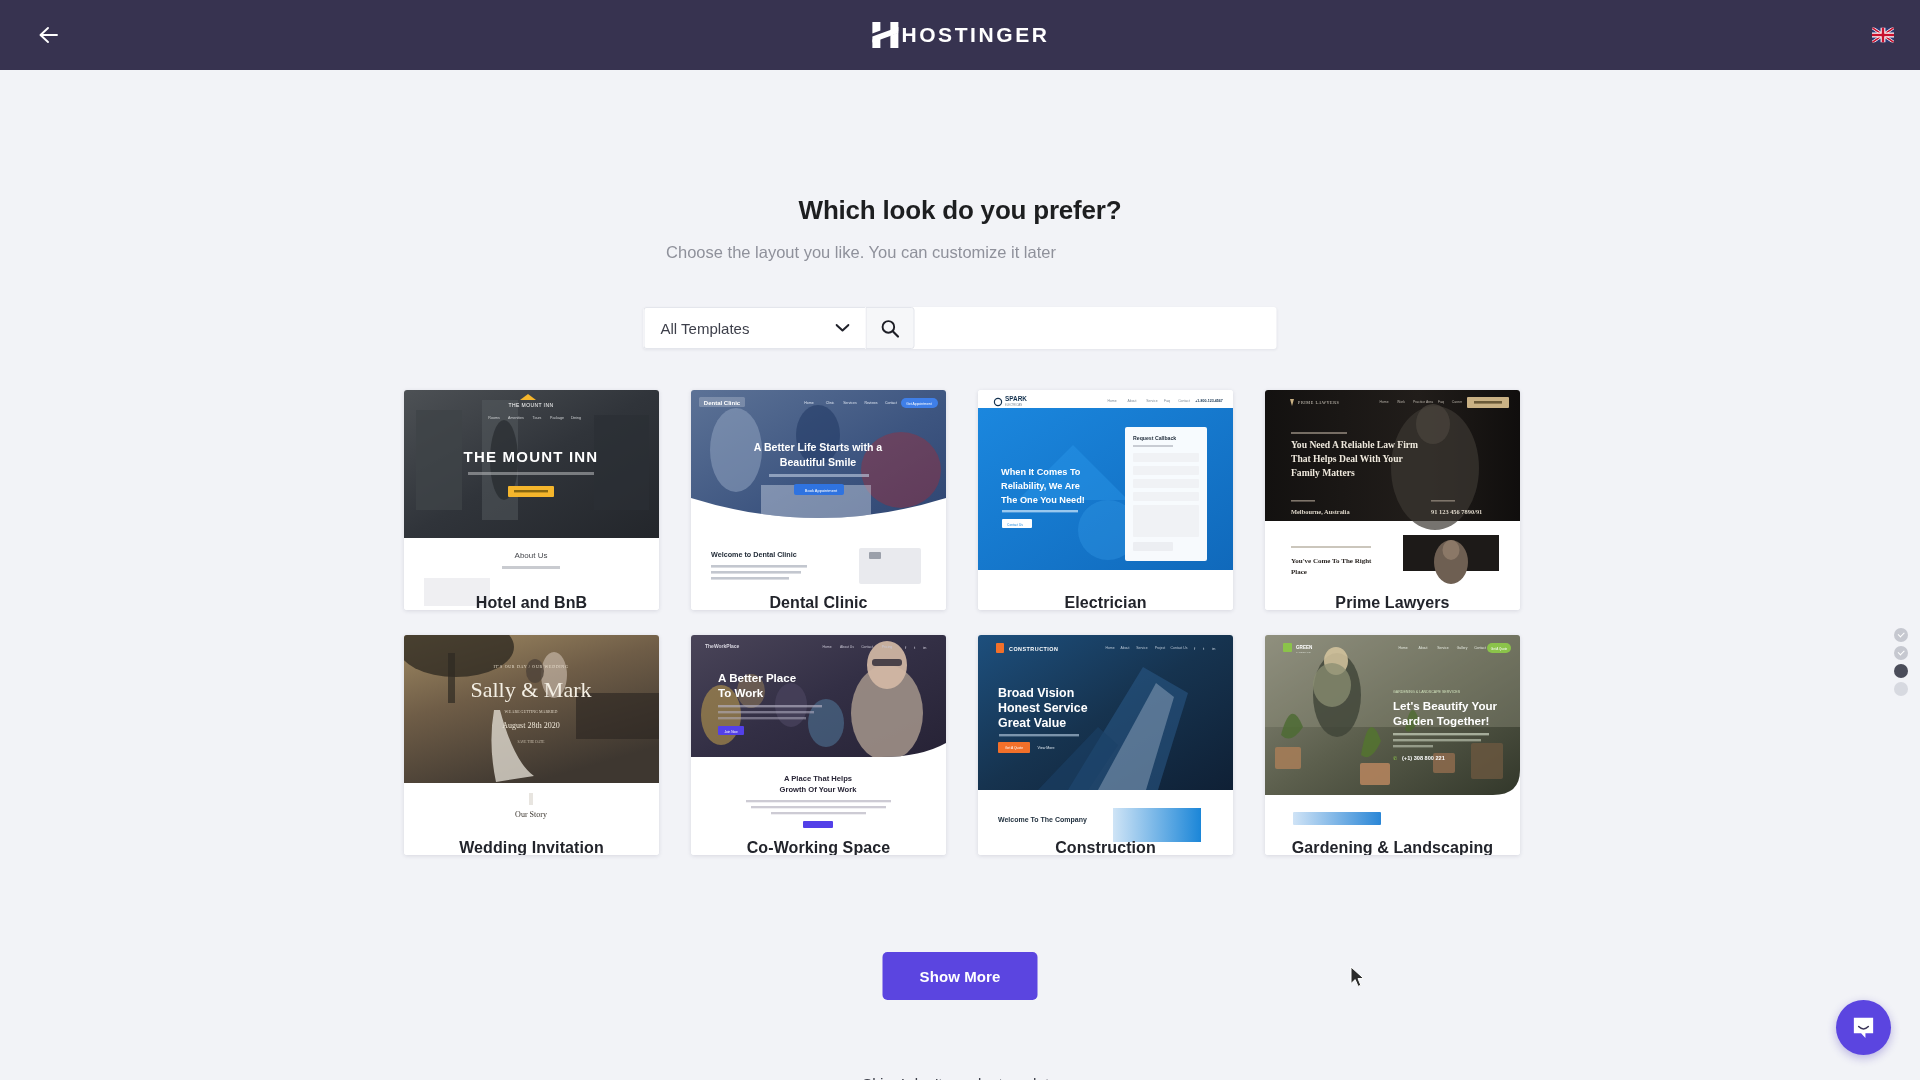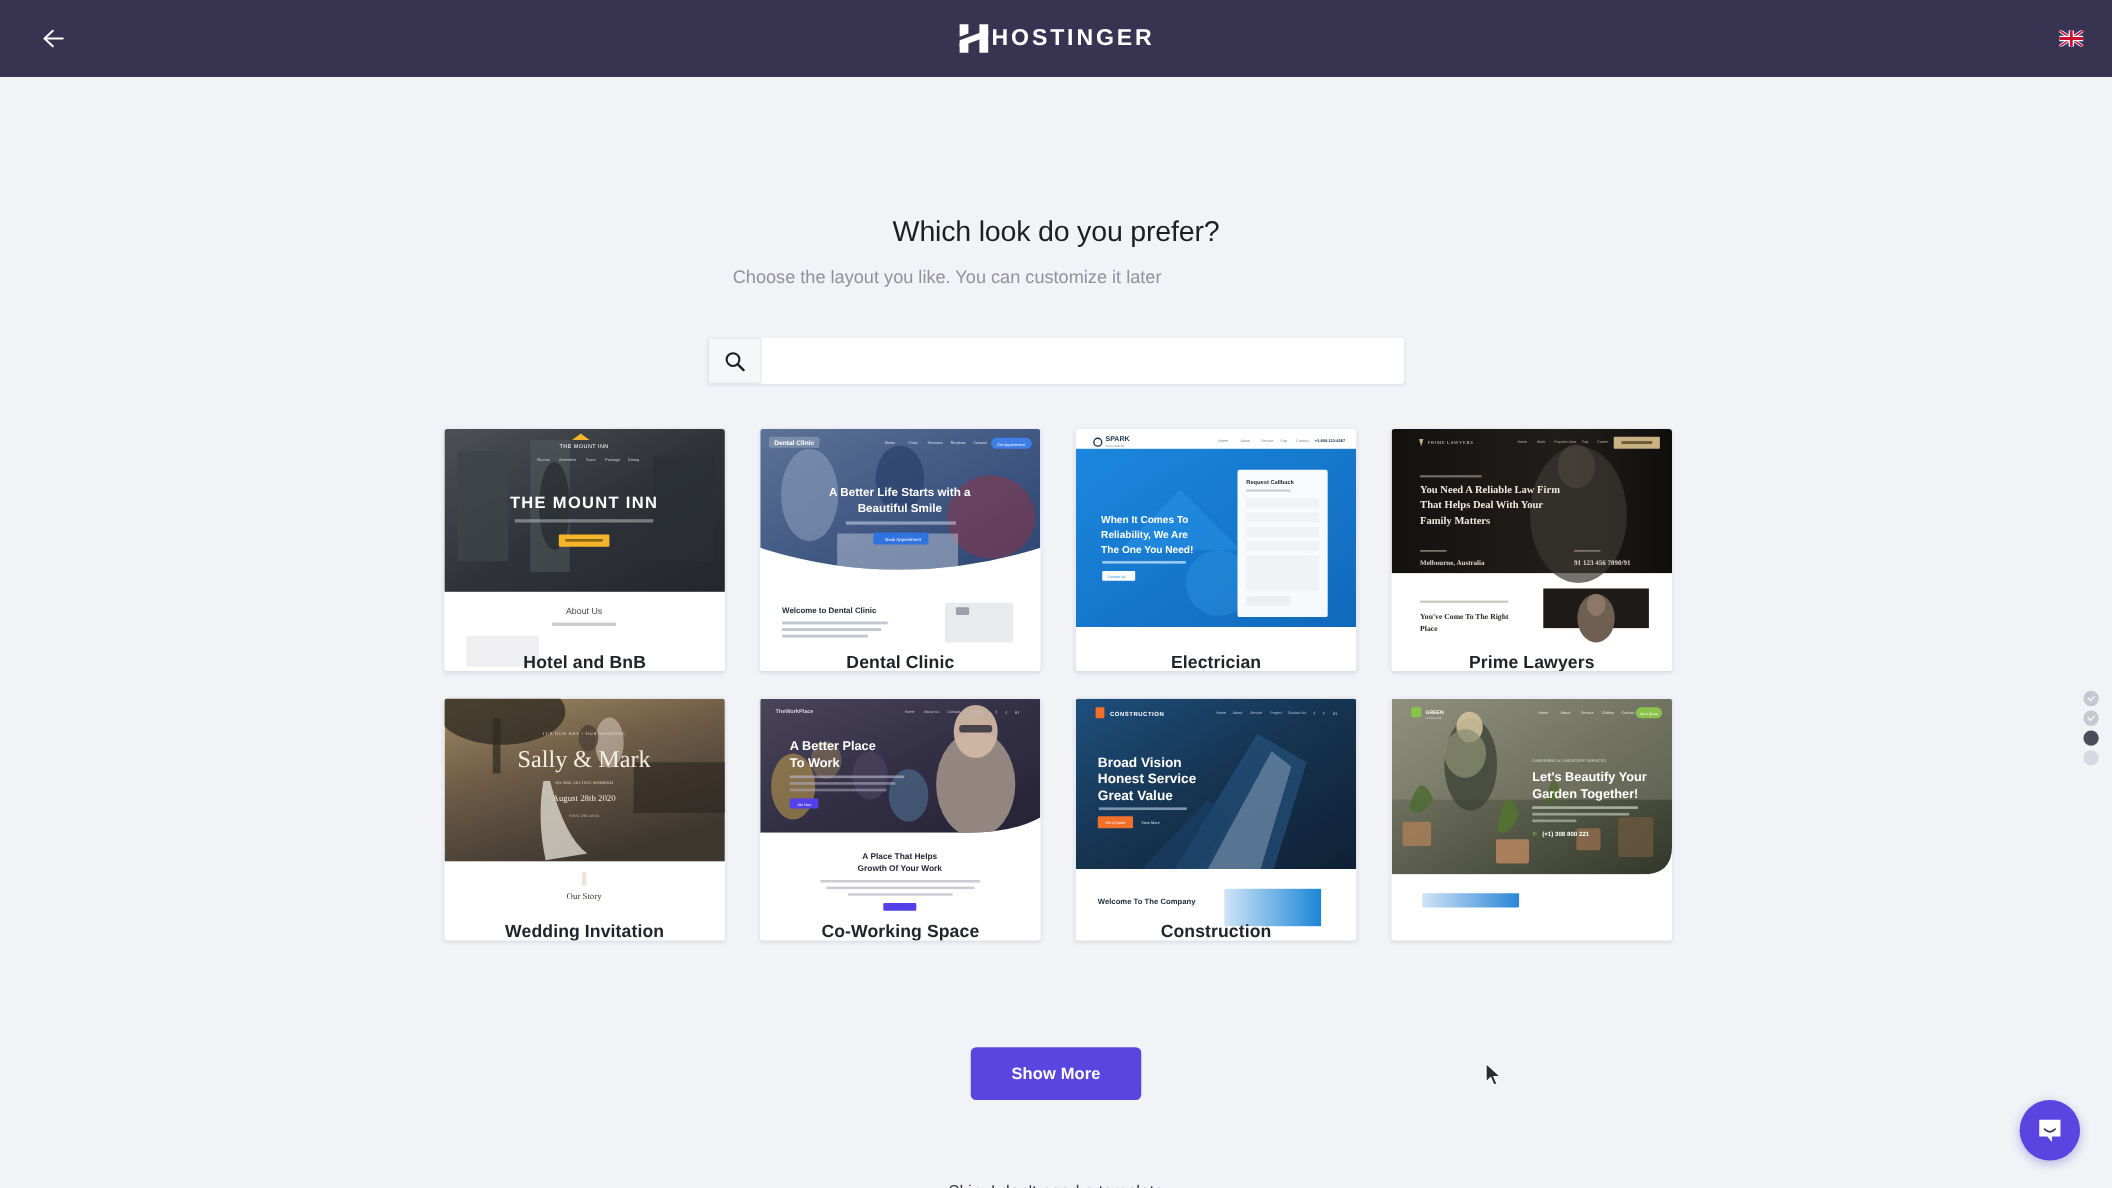--- a/index.html
+++ b/index.html
@@ -42,21 +42,21 @@
     width: 22px; height: 15px; border-radius: 1px; overflow: hidden;
     cursor: pointer; display: block;
   }
 
   
   .page { position: absolute; top: 70px; left: 0; width: 1920px; height: 1010px; }
 
   .headline {
     position: absolute; top: 125px; left: 0; width: 1920px;
     text-align: center;
-    font-size: 26px; font-weight: normal; color: #1d1e20;
+    font-size: 26px; font-weight: bold; color: #1d1e20;
     letter-spacing: -0.2px;
   }
   .subhead {
     position: absolute; top: 173px; left: 0; width: 1722px;
     text-align: center;
     font-size: 16.5px; color: #8f919b; font-weight: normal;
   }
 
   
   .searchrow {
@@ -219,20 +219,26 @@
     <path d="M30,0 V40 M0,20 H60" stroke="#c8102e" stroke-width="7"></path>
   </svg>
 </div>
 
 <div class="page">
 
   <div class="headline">Which look do you prefer?</div>
   <div class="subhead">Choose the layout you like. You can customize it later</div>
 
   <div class="searchrow">
+    <div class="tpl-select">
+      <span class="tpl-select-label">All Templates</span>
+      <svg class="chev" width="14" height="9" viewBox="0 0 14 9">
+        <path d="M1 1.5 L7 7 L13 1.5" fill="none" stroke="#21222b" stroke-width="2.1" stroke-linecap="round" stroke-linejoin="round"></path>
+      </svg>
+    </div>
     <div class="search-btn">
       <svg width="19" height="19" viewBox="0 0 20 20">
         <circle cx="8.3" cy="8.3" r="6.1" fill="none" stroke="#1d1e26" stroke-width="2"></circle>
         <line x1="12.9" y1="12.9" x2="18.4" y2="18.4" stroke="#1d1e26" stroke-width="2.3" stroke-linecap="round"></line>
       </svg>
     </div>
   </div>
 
   <div class="grid">
 
@@ -606,20 +612,23 @@
           <text x="128" y="75" fill="#ffffff" font-size="11.6" font-weight="bold" font-family="Liberation Sans, sans-serif">Let's Beautify Your</text>
           <text x="128" y="90" fill="#ffffff" font-size="11.6" font-weight="bold" font-family="Liberation Sans, sans-serif">Garden Together!</text>
           <rect x="128" y="98" width="96" height="2.4" fill="#cdd6c2" opacity="0.7"></rect>
           <rect x="128" y="104" width="88" height="2.4" fill="#cdd6c2" opacity="0.6"></rect>
           <rect x="128" y="110" width="40" height="2.4" fill="#cdd6c2" opacity="0.55"></rect>
           <text x="128" y="125" fill="#8bc34a" font-size="5" font-family="Liberation Sans, sans-serif">✆</text>
           <text x="137" y="125" fill="#ffffff" font-size="5.6" font-weight="bold" font-family="Liberation Sans, sans-serif">(+1) 308 800 221</text>
           <rect x="28" y="177" width="88" height="13" rx="1" fill="url(#g8b)"></rect>
         </svg>
       </div>
+      <div class="card-label">
+        <span>Gardening &amp; Landscaping</span>
+      </div>
     </div>
 
   </div>
 
   <button class="show-more">Show More</button>
   <a class="skip-link">Skip, I don't need a template</a>
 
   <div class="steps">
     <div class="step done"></div>
     <div class="step done"></div>

